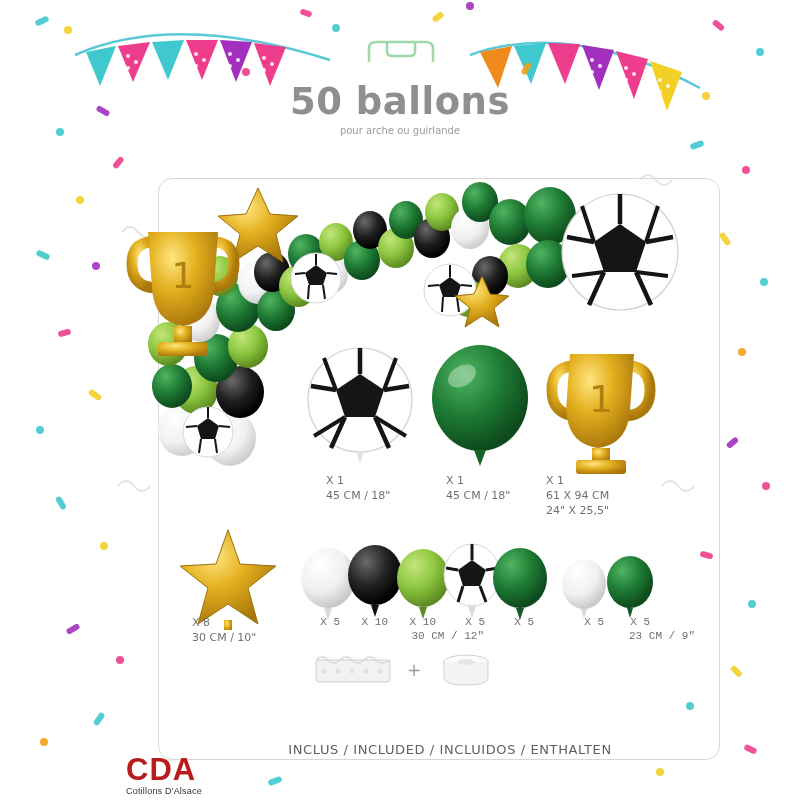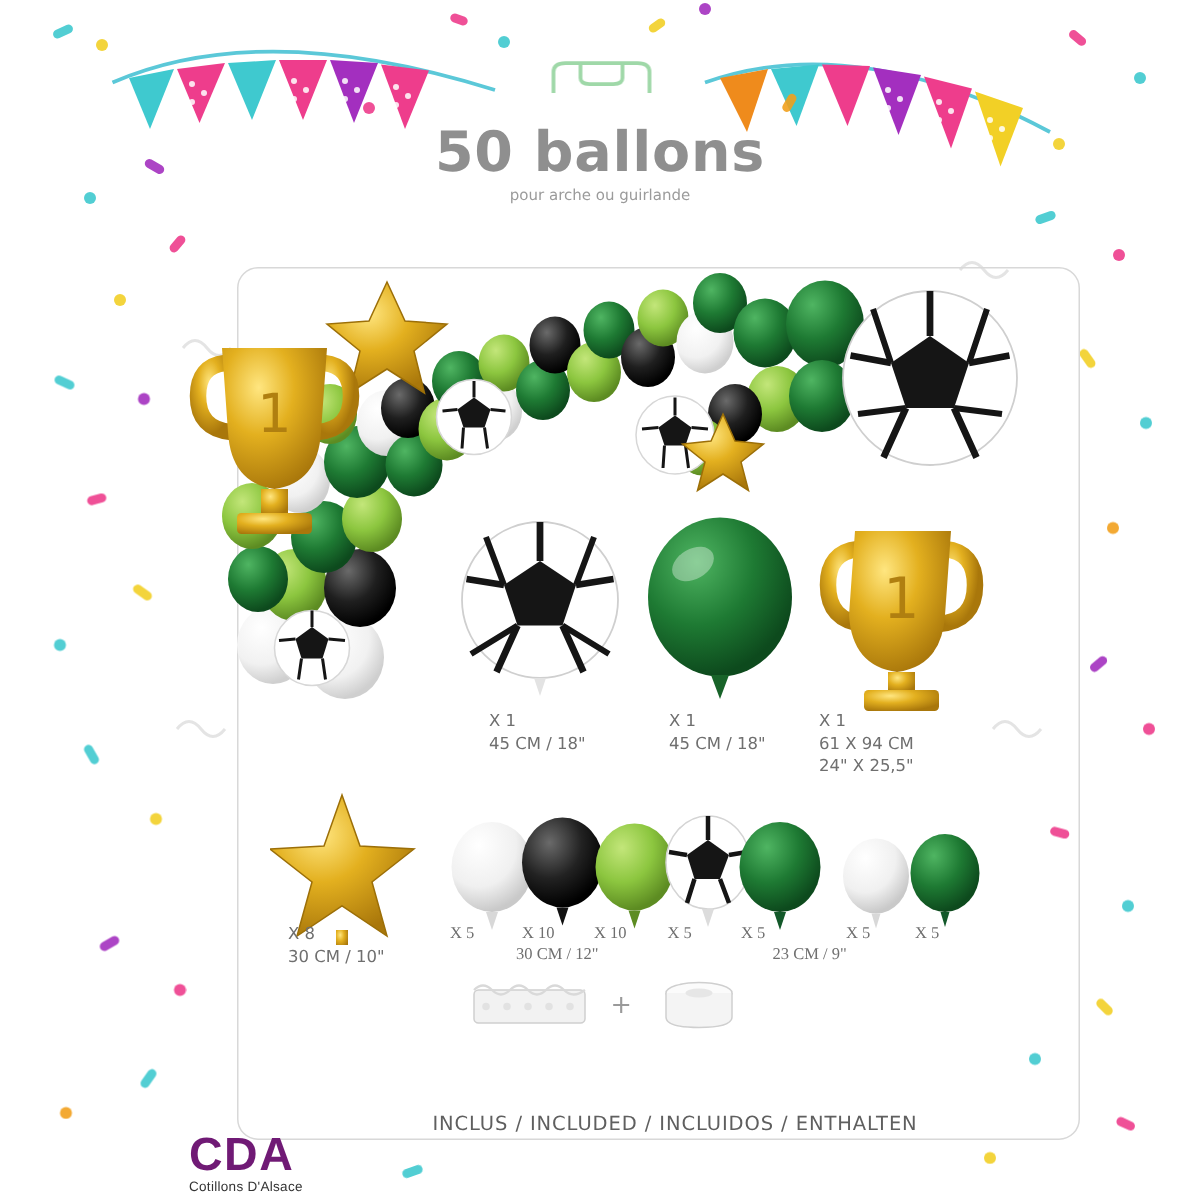--- a/index.html
+++ b/index.html
@@ -39,34 +39,34 @@
     position:absolute;left:158px;top:178px;width:560px;height:580px;
     border:1px solid #d8d8d8;border-radius:14px;background:transparent;
   }
 
   
   .spec{position:absolute;text-align:left;color:#6f6f6f;font-size:11px;line-height:1.35;
         font-family:"DejaVu Sans", sans-serif;}
   .spec .qty{display:block;}
   .spec .size{display:block;}
 
-  .group-label{position:absolute;text-align:left;color:#6f6f6f;font-size:11px;
-        font-family:Liberation Serif, serif;}
+  .group-label{position:absolute;text-align:right;color:#6f6f6f;font-size:11px;
+        font-family:Liberation Mono, monospace;}
 
   .accessory-text{position:absolute;color:#6f6f6f;font-size:8.5px;line-height:1.45;
         font-family:"DejaVu Sans", sans-serif;}
 
   .included{
     position:absolute;left:170px;top:742px;width:560px;text-align:center;
     color:#5f5f5f;font-size:13px;letter-spacing:.6px;
     font-family:"DejaVu Sans", sans-serif;
   }
 
   .brand{position:absolute;left:126px;top:752px;text-align:left;}
-  .brand .cda{font-size:31px;font-weight:700;color:#701a75;letter-spacing:1px;
+  .brand .cda{font-size:31px;font-weight:700;color:#b91c1c;letter-spacing:1px;
         font-family:"Liberation Sans", sans-serif;}
   .brand .cda-sub{font-size:9px;color:#333;letter-spacing:.2px;margin-top:-2px;
         font-family:"Liberation Sans", sans-serif;}
 
   .plus{position:absolute;color:#9a9a9a;font-size:17px;font-family:"DejaVu Sans", sans-serif;}
 </style>
 </head>
 <body>
 
 <div class="stage">

